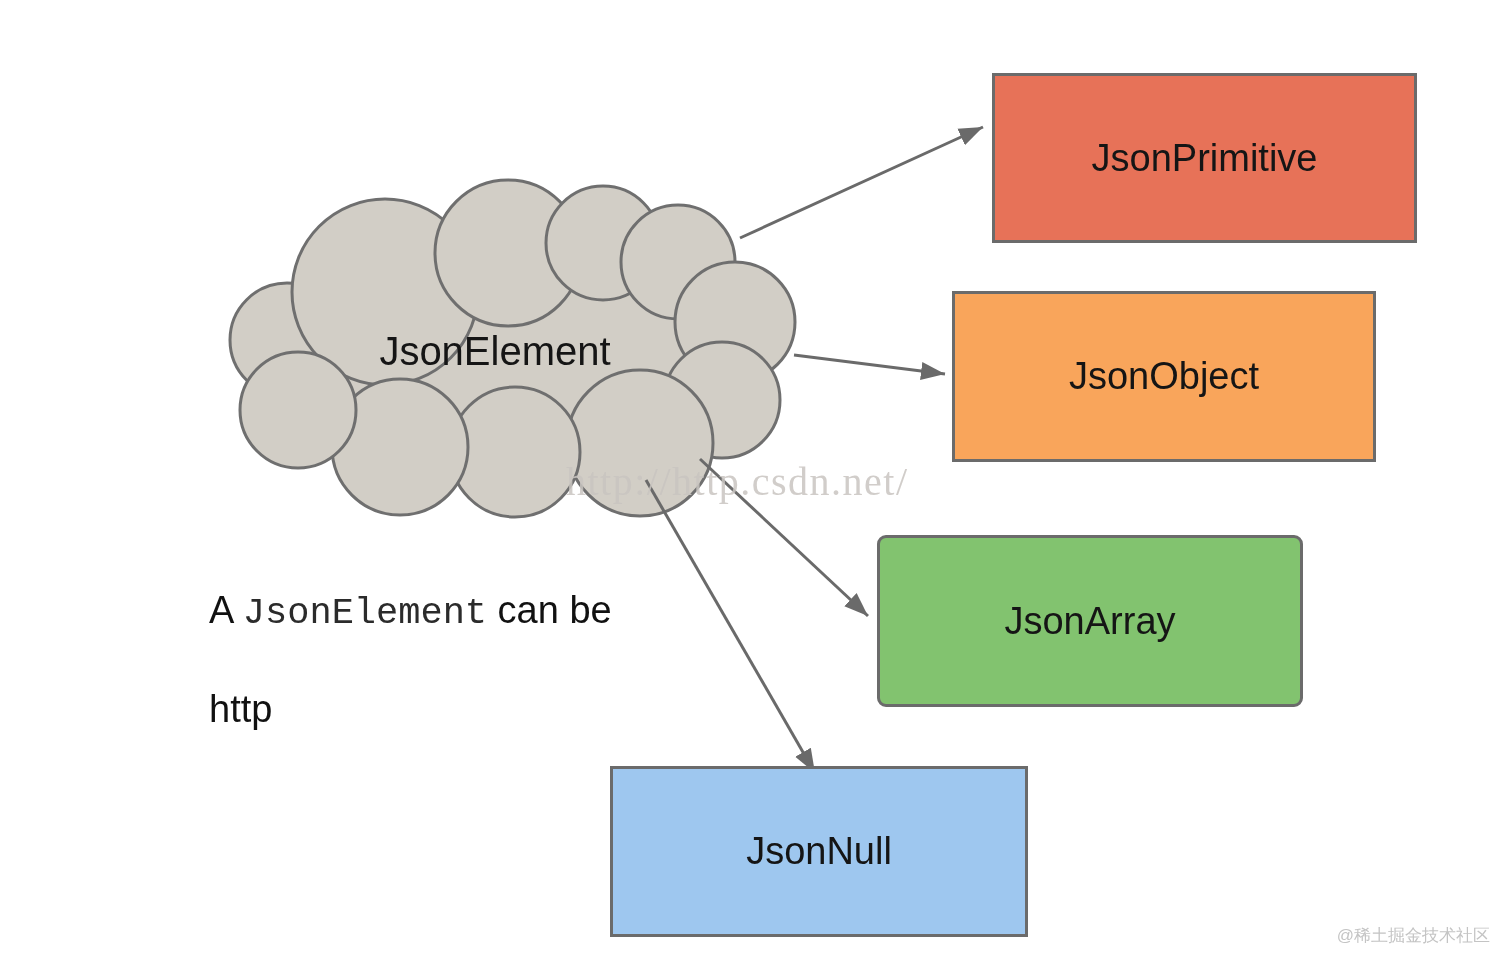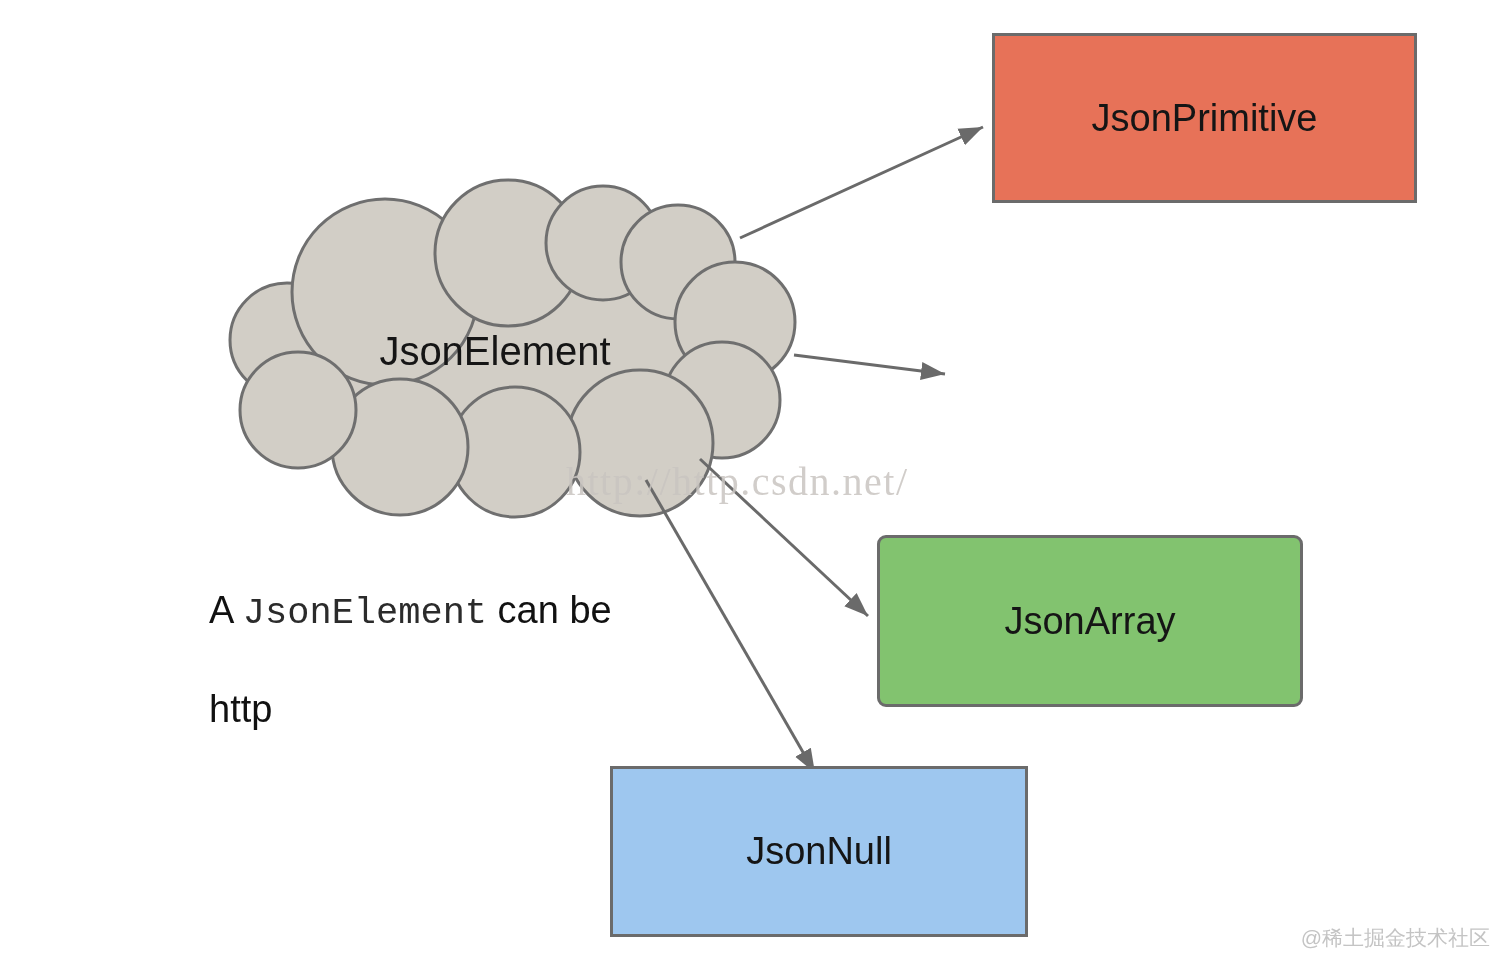--- a/index.html
+++ b/index.html
@@ -43,21 +43,21 @@
     position:absolute;z-index:3;
     left:566px;top:458px;
     font-family:"Liberation Serif","DejaVu Serif",serif;
     font-size:40px;letter-spacing:1.5px;
     color:#c9c5c1;opacity:.85;
     pointer-events:none;white-space:nowrap;
   }
   .credit{
     position:absolute;z-index:3;
     right:22px;top:924px;
-    font-size:21px;color:#c4c4c4;
+    font-size:17px;color:#c4c4c4;
     pointer-events:none;white-space:nowrap;
   }
 </style>
 </head>
 <body>
 
 <div id="stage">
 
   <svg id="diagram-svg" width="1512" height="974" viewBox="0 0 1512 974">
     <defs>
@@ -82,24 +82,27 @@
     </g>
 
     <line class="arrow-line" x1="740" y1="238" x2="983" y2="127" marker-end="url(#arw)"></line>
     <line class="arrow-line" x1="794" y1="355" x2="945" y2="374" marker-end="url(#arw)"></line>
     <line class="arrow-line" x1="700" y1="459" x2="868" y2="616" marker-end="url(#arw)"></line>
     <line class="arrow-line" x1="646" y1="480" x2="815" y2="773" marker-end="url(#arw)"></line>
   </svg>
 
   <div class="cloud-label">JsonElement</div>
 
-  <div class="node node-json-primitive" style="background-color: rgb(231, 114, 88);">
+  <div class="node node-json-primitive" style="background-color: rgb(231, 114, 88); margin-top: 40px;">
     <span>JsonPrimitive</span>
   </div>
 
+  <div class="node node-json-object" style="background-color: rgb(249, 165, 91);">
+    <span>JsonObject</span>
+  </div>
 
   <div class="node node-json-array" style="background-color: rgb(130, 195, 111); border-radius: 9px;">
     <span>JsonArray</span>
   </div>
 
   <div class="node node-json-null" style="background-color: rgb(158, 199, 239);">
     <span>JsonNull</span>
   </div>
 
   <div class="caption">

